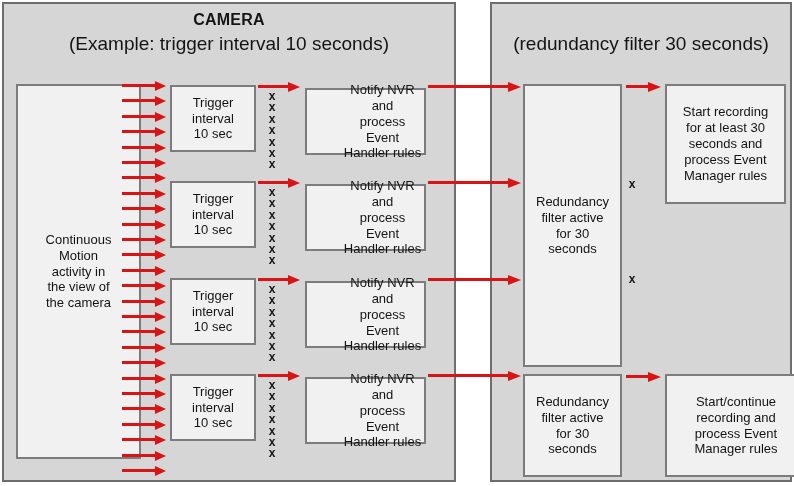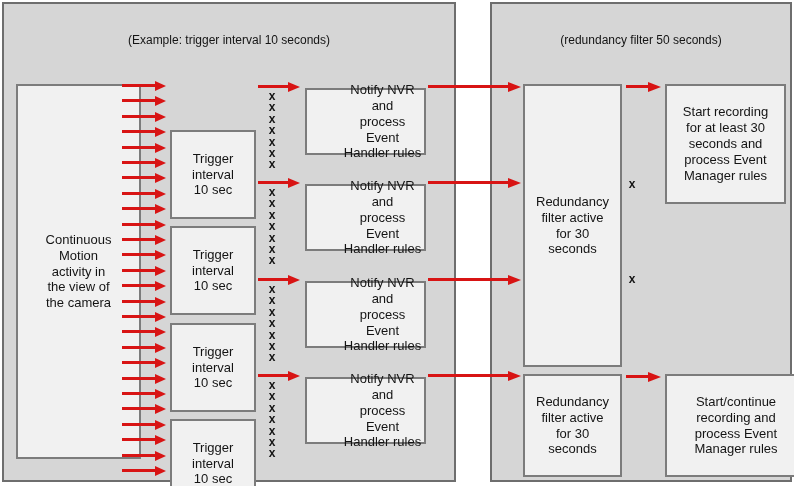--- a/index.html
+++ b/index.html
@@ -20,29 +20,29 @@
     position:absolute;top:2px;height:480px;
     background:var(--panel-bg);border:2px solid var(--panel-border);
   }
   #camera-panel{left:2px;width:454px;}
   #nvr-panel{left:490px;width:302px;}
   .panel-title{
     position:absolute;top:7px;left:0;width:100%;text-align:center;
     font-size:16px;font-weight:700;letter-spacing:.2px;
   }
   .panel-sub{
-    position:absolute;top:29px;left:0;width:100%;text-align:center;font-size:12px;
+    position:absolute;top:29px;left:0;width:100%;text-align:center;font-size:19px;
   }
   .box{
     position:absolute;background:var(--box-bg);border:2px solid var(--box-border);
     display:flex;align-items:center;justify-content:center;text-align:center;
     font-size:13px;line-height:1.23;white-space:pre-line;padding:2px;
   }
   #continuous-box{left:16px;top:84px;width:125px;height:375px;}
-  .trigger-box{left:170px;top:0;width:86px;height:89px;margin-top:45px;}
+  .trigger-box{left:170px;top:0;width:86px;height:67px;}
   .notify-box{left:305px;top:3px;width:121px;height:67px;padding-left:36px;}
   #filter-top-box{left:523px;top:84px;width:99px;height:283px;}
   #action-top-box{left:665px;top:84px;width:121px;height:120px;}
   #filter-bottom-box{left:523px;top:374px;width:99px;height:103px;}
   #action-bottom-box{left:665px;top:374px;width:142px;height:103px;}
 
   .arrow{position:absolute;height:3px;background:var(--red);}
   .arrow::after{
     content:"";position:absolute;left:100%;top:50%;transform:translateY(-50%);
     border-top:5px solid transparent;border-bottom:5px solid transparent;
@@ -67,25 +67,26 @@
   }
   #xmark-1{top:177px;}
   #xmark-2{top:272px;}
 </style>
 </head>
 <body>
 
 <div id="stage">
 
   <section class="panel" id="camera-panel">
+    <div class="panel-title">CAMERA</div>
     <div class="panel-sub">(Example: trigger interval 10 seconds)</div>
   </section>
 
   <section class="panel" id="nvr-panel">
-    <div class="panel-sub">(redundancy filter 50 seconds)</div>
+    <div class="panel-sub">(redundancy filter 30 seconds)</div>
   </section>
 
   <div class="box" id="continuous-box">Continuous
 Motion
 activity in
 the view of
 the camera</div>
   <div id="motion-arrows">
       <div class="arrow motion-arrow" style="top: 84px;"></div>
       <div class="arrow motion-arrow" style="top: 99px;"></div>

